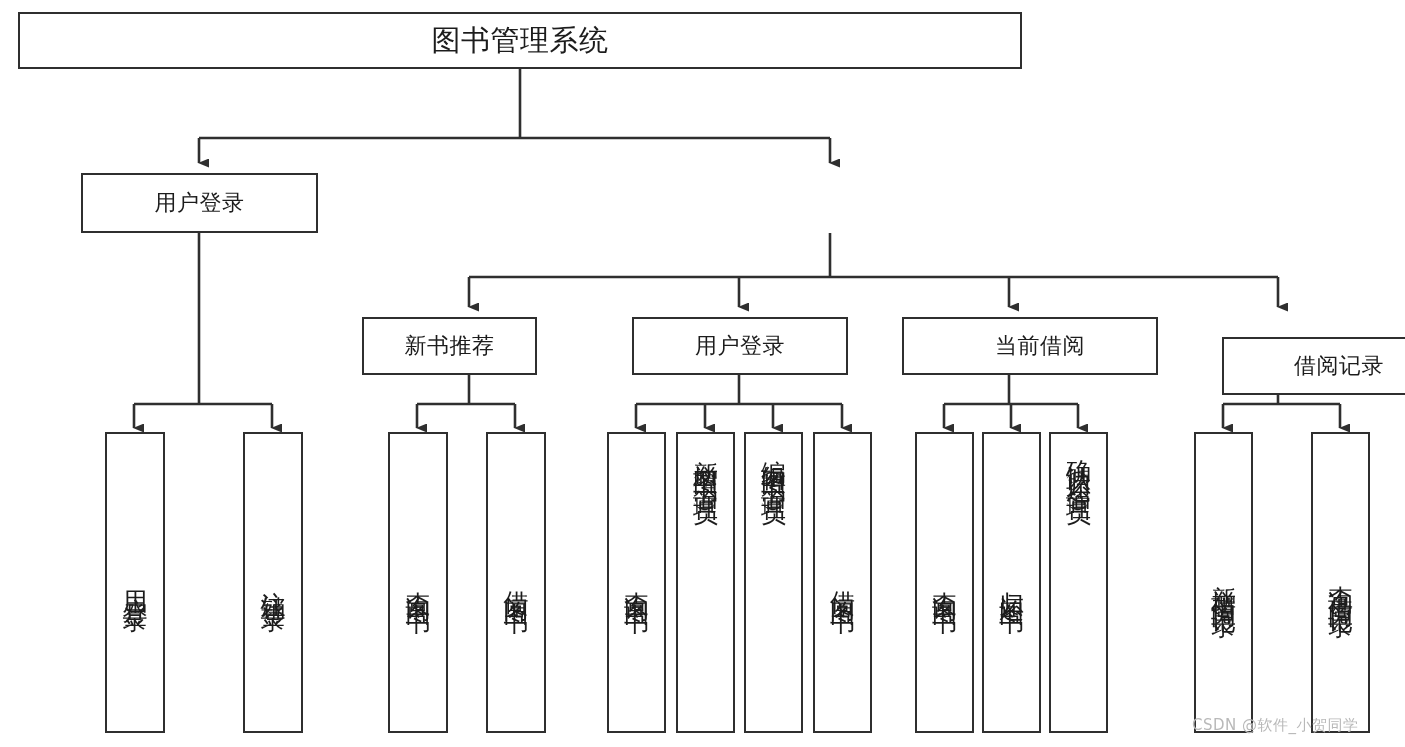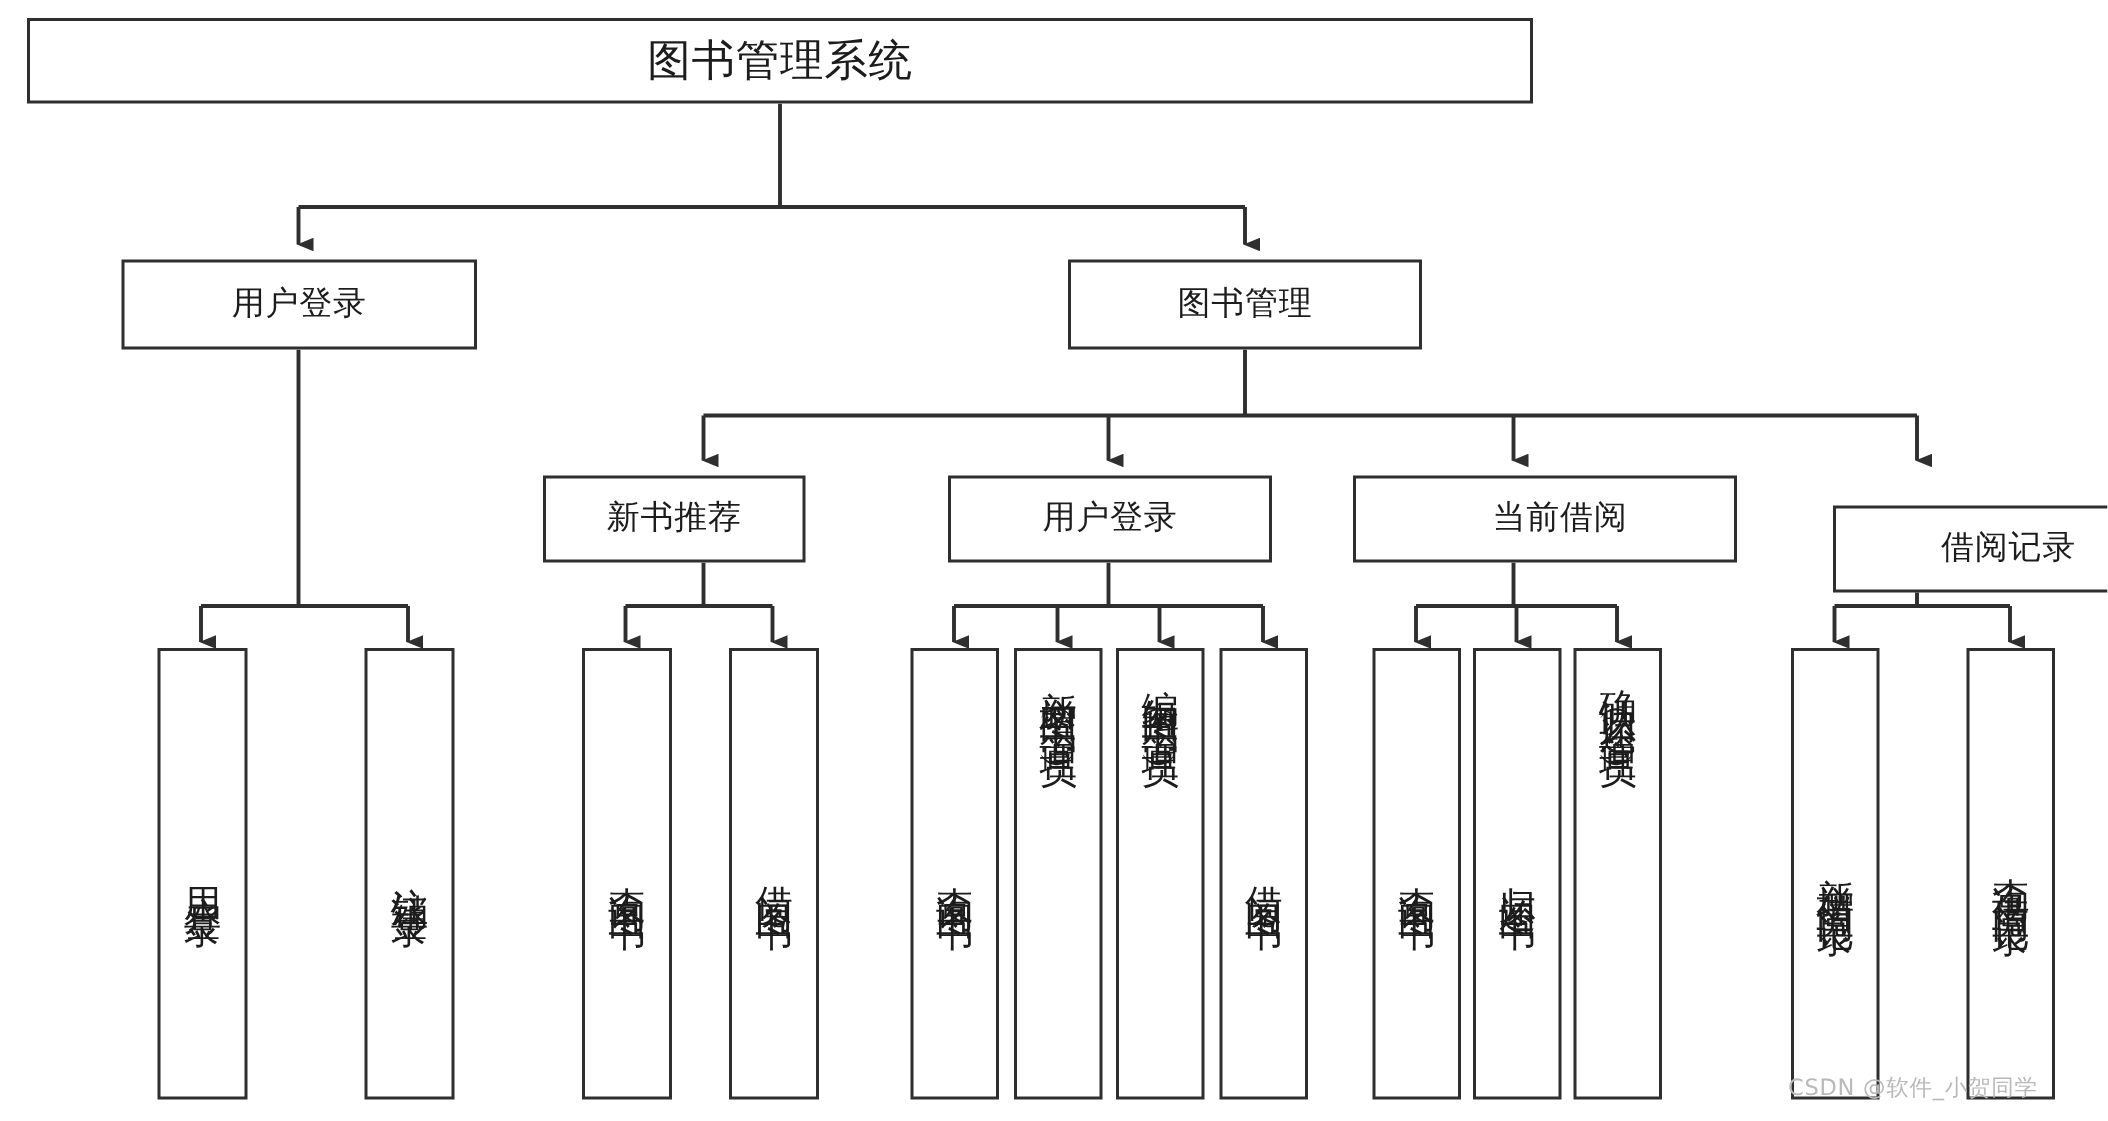--- a/index.html
+++ b/index.html
@@ -130,23 +130,20 @@
     </g>
   </svg>
 
   <div class="node horiz root" style="left:18px; top:12px; width:1004px; height:57px;">
     <span class="lbl">图书管理系统</span>
   </div>
 
   <div class="node horiz" style="left:81px; top:173px; width:237px; height:60px;">
     <span class="lbl">用户登录</span>
   </div>
-  <div class="node horiz" style="left:712px; top:173px; width:236px; height:60px;">
-    <span class="lbl">图书管理</span>
-  </div>
 
   <div class="node horiz" style="left:362px; top:317px; width:175px; height:58px;">
     <span class="lbl">新书推荐</span>
   </div>
   <div class="node horiz" style="left:632px; top:317px; width:216px; height:58px;">
     <span class="lbl">用户登录</span>
   </div>
   <div class="node horiz" style="left:902px; top:317px; width:256px; height:58px;padding-left:20px;">
     <span class="lbl">当前借阅</span>
   </div>

